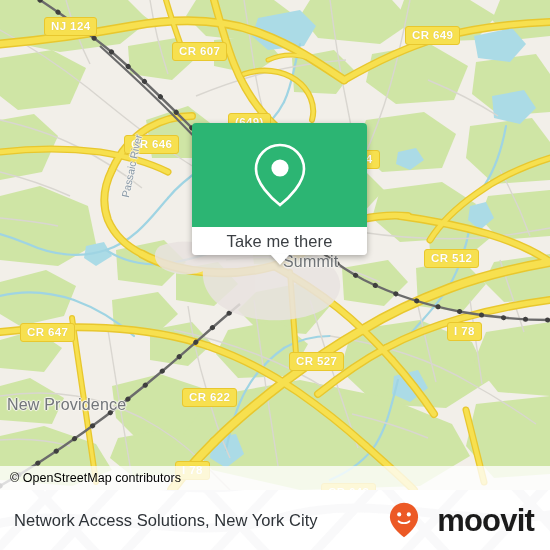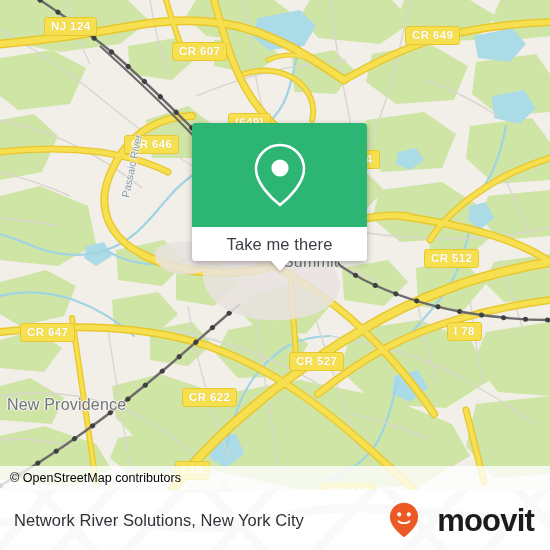--- a/index.html
+++ b/index.html
@@ -103,21 +103,21 @@
     background: #2cb573;
     border-radius: 4px 4px 0 0;
     height: 104px;
     display: flex;
     align-items: center;
     justify-content: center;
   }
   .popup-foot {
     background: #ffffff;
     border-radius: 0 0 4px 4px;
-    height: 34px;
+    height: 28px;
     display: flex;
     align-items: center;
     justify-content: center;
     position: relative;
   }
   .popup-foot-label {
     color: #3b3f43;
     font-family: "Liberation Sans", sans-serif;
     font-size: 16.5px;
     letter-spacing: 0.1px;
@@ -502,21 +502,21 @@
         <path d="M-20,-20 L110,120"></path>
         <path d="M150,-20 L280,120"></path>
         <path d="M330,-20 L460,120"></path>
         <path d="M460,-20 L590,120"></path>
         <path d="M-20,40 C80,10 180,60 280,30 C380,0 480,50 580,20"></path>
         <path d="M-20,80 C80,50 180,100 280,70 C380,40 480,90 580,60"></path>
       </g>
     </svg>
 
     <div class="footer-inner">
-      <span class="footer-title">Network River Solutions, New York City</span>
+      <span class="footer-title">Network Access Solutions, New York City</span>
 
       <span class="brand">
         <svg class="brand-mark" width="30" height="36" viewBox="0 0 30 36">
           <path d="M15,0.8 C7.2,0.8 0.9,7.1 0.9,14.9 C0.9,23.6 10.2,31.6 15,35.2
                    C19.8,31.6 29.1,23.6 29.1,14.9 C29.1,7.1 22.8,0.8 15,0.8 Z" fill="#ec5925"></path>
           <circle cx="10.2" cy="12.4" r="2.05" fill="#ffffff"></circle>
           <circle cx="19.8" cy="12.4" r="2.05" fill="#ffffff"></circle>
           <path d="M9.6,19.2 C11.4,21.7 18.6,21.7 20.4,19.2" fill="none" stroke="#ffffff" stroke-width="1.9" stroke-linecap="round"></path>
         </svg>
         <span class="brand-word">moovit</span>

